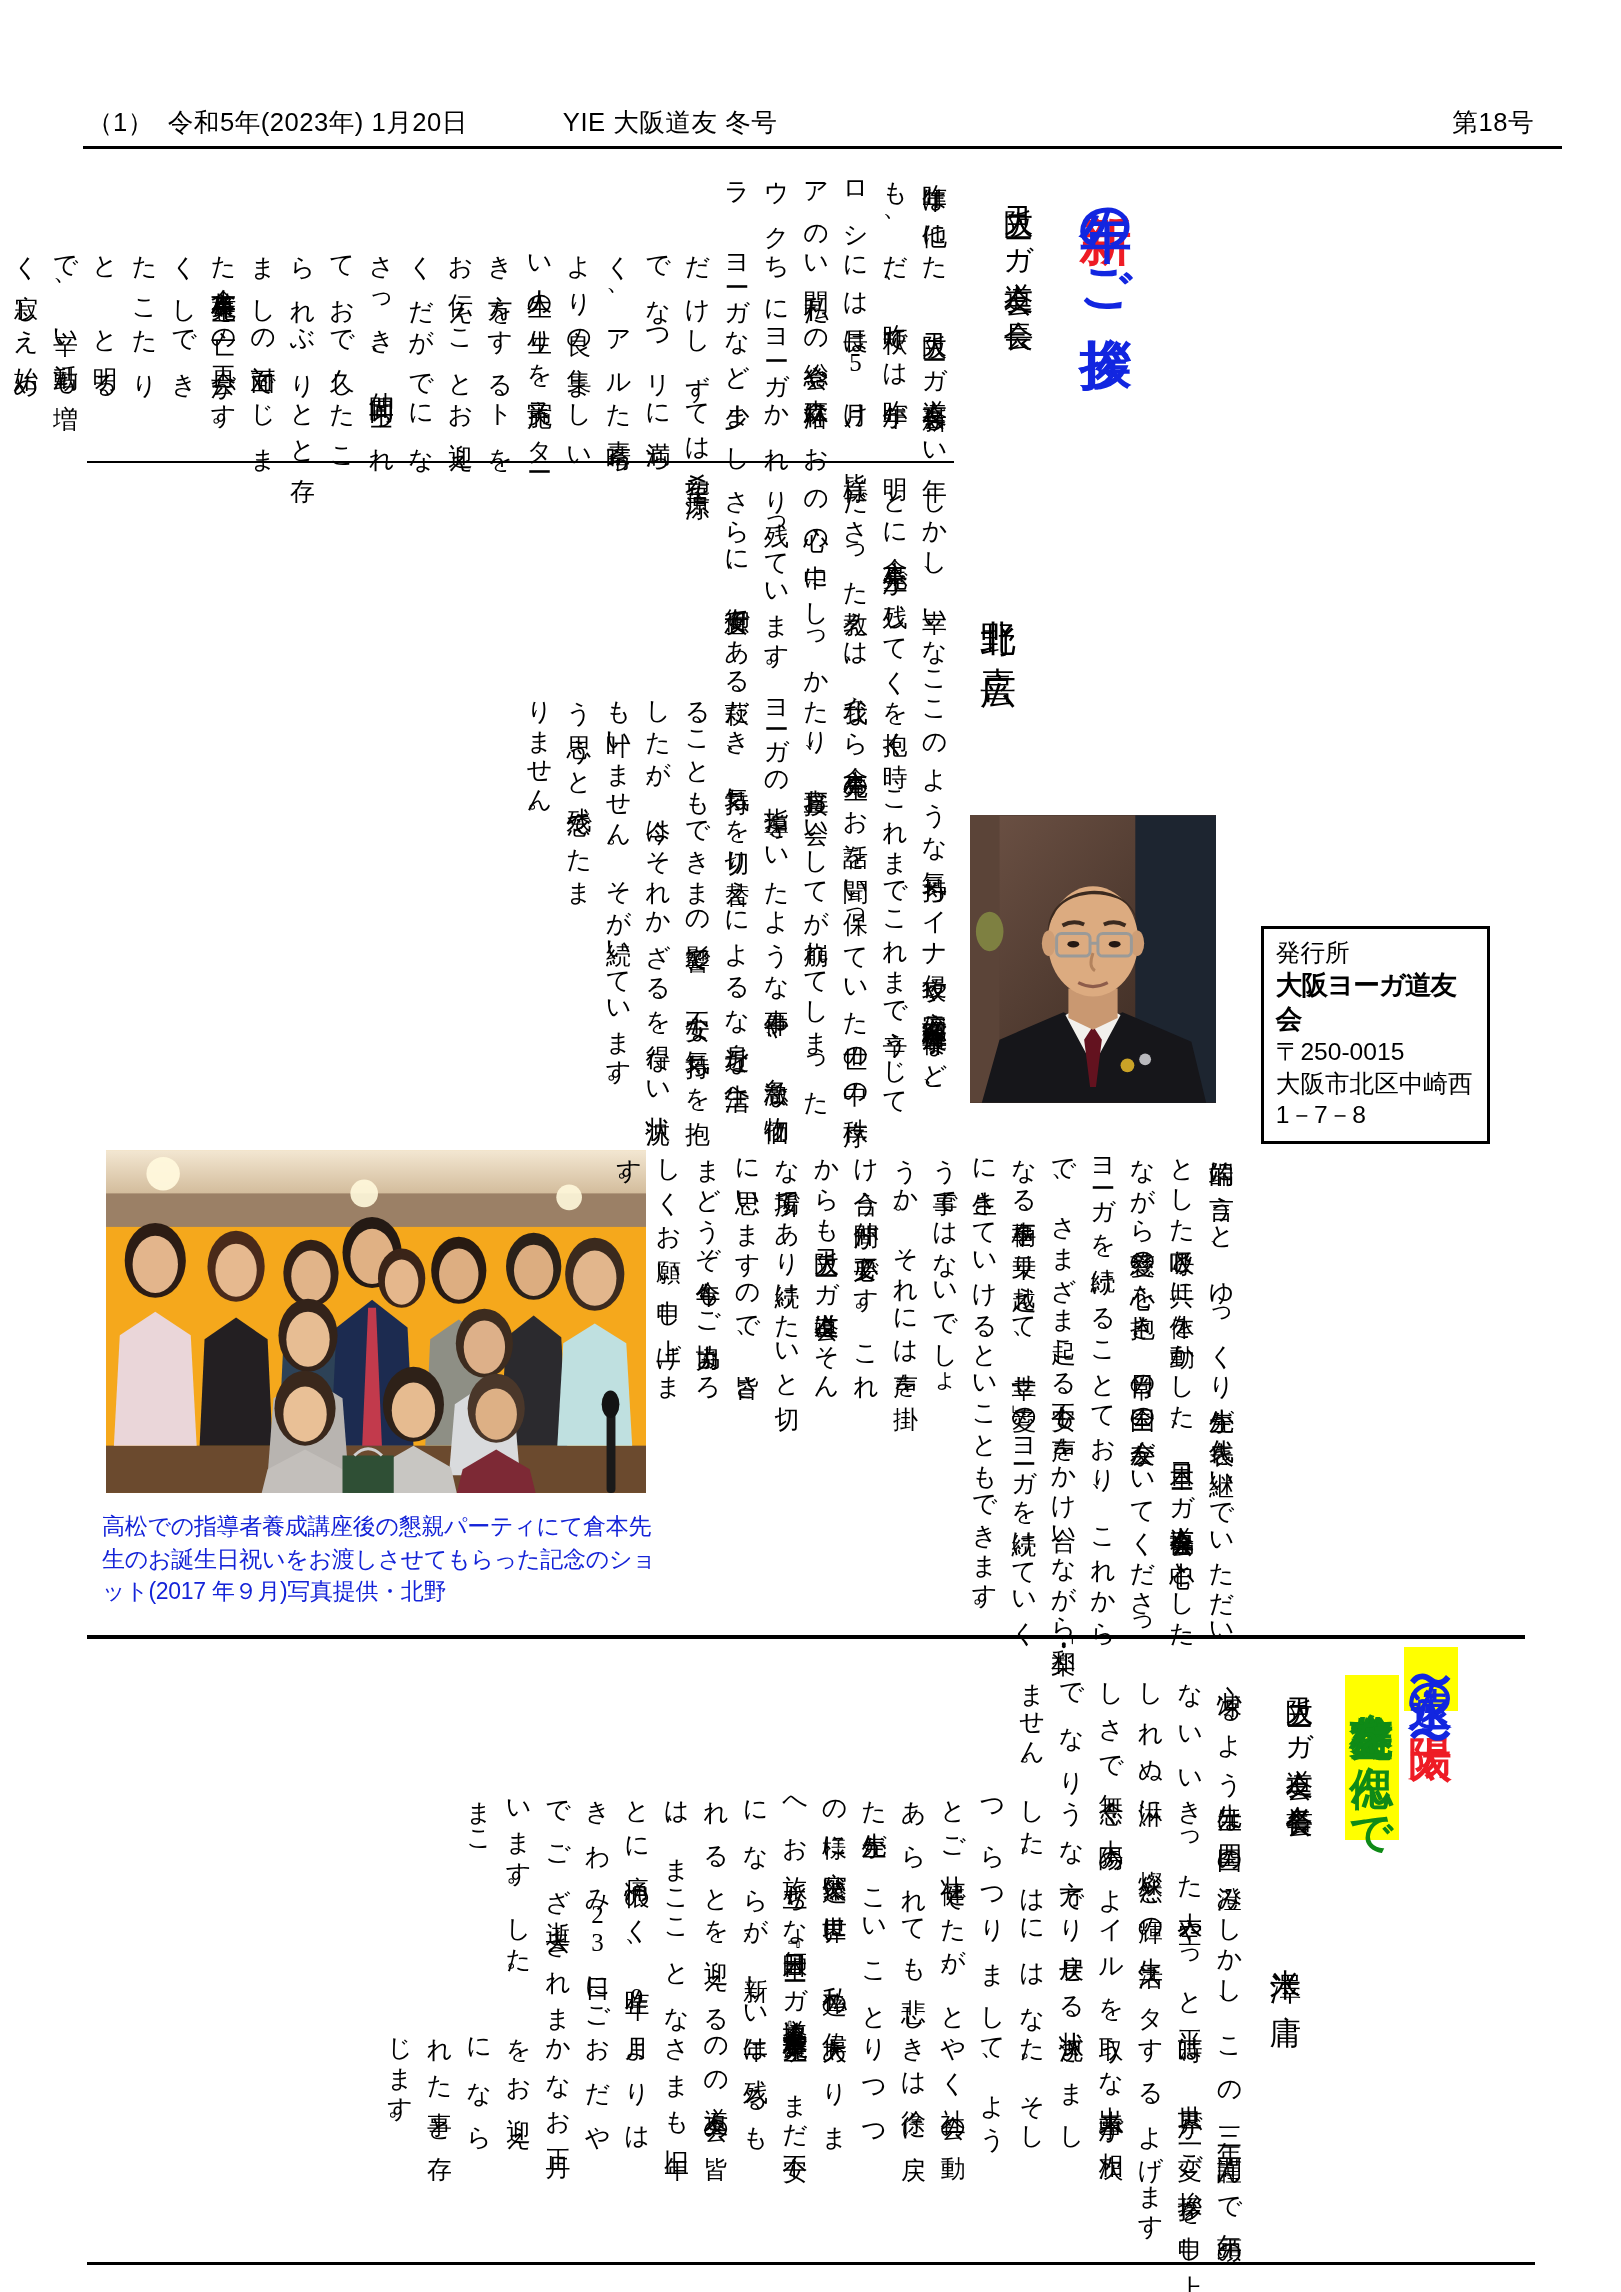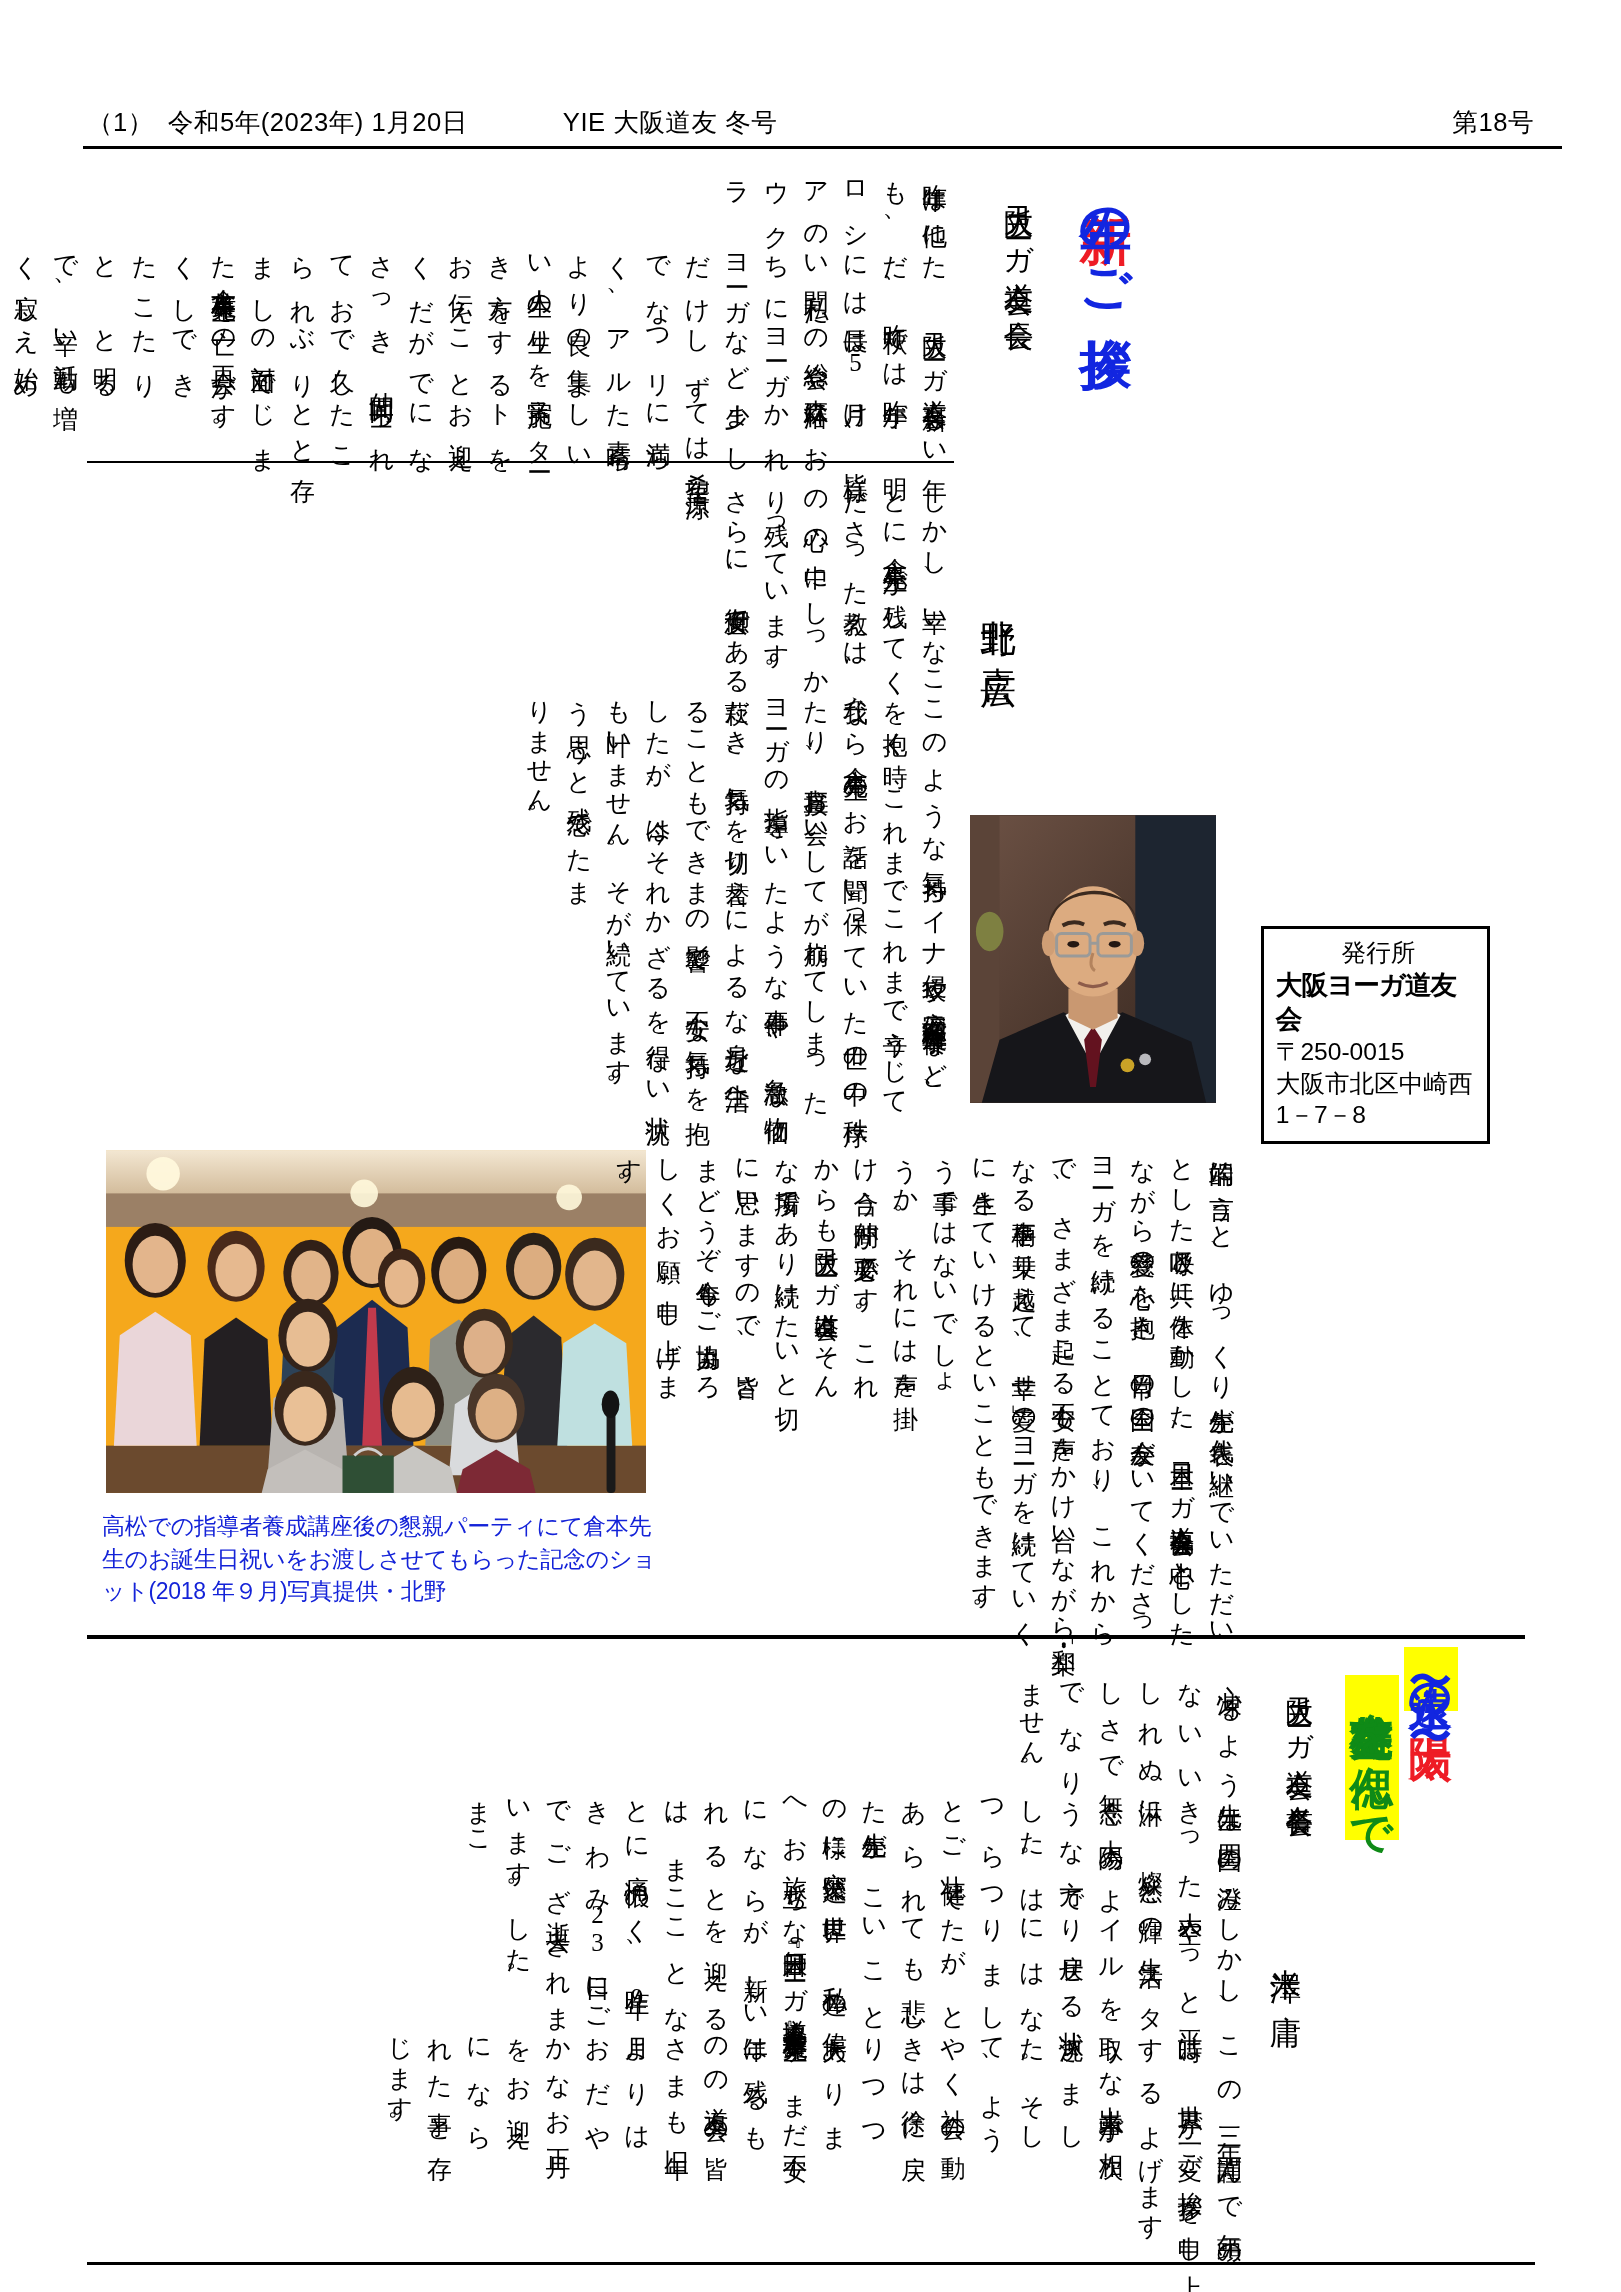--- a/index.html
+++ b/index.html
@@ -107,21 +107,21 @@
     left: 1261px;
     top: 926px;
     width: 229px;
     border: 3px solid #000;
     box-sizing: border-box;
     padding: 7.9px 5.9px 9.9px 11.8px;
     font-family: "Liberation Sans", "DejaVu Sans", sans-serif;
     font-size: 24.6px;
     line-height: 1.28;
   }
-  .pub-box .pb-title { text-align: center; font-size: 24.6px; }
+  .pub-box .pb-title { text-align: left; font-size: 24.6px; }
   .pub-box .pb-org { font-weight: bold; font-size: 26.6px; letter-spacing: -1px; }
 
   
   .vcols {
     position: absolute;
     display: flex;
     flex-direction: row-reverse;
     writing-mode: vertical-rl;
     text-orientation: upright;
   }
@@ -438,21 +438,21 @@
 
         <rect x="240" y="310" width="52" height="38" fill="#2f4f35"></rect>
         <path d="M252 310 q14 -14 28 0" stroke="#cfcfcf" stroke-width="3" fill="none"></path>
 
         <rect x="508" y="258" width="9" height="90" rx="4" fill="#1a1a1a"></rect>
         <ellipse cx="512" cy="258" rx="9" ry="14" fill="#131313"></ellipse>
       </g>
     </svg>
   </div>
 
-  <div class="photo-caption">高松での指導者養成講座後の懇親パーティにて倉本先生のお誕生日祝いをお渡しさせてもらった記念のショット(2018 年９月)写真提供・北野</div>
+  <div class="photo-caption">高松での指導者養成講座後の懇親パーティにて倉本先生のお誕生日祝いをお渡しさせてもらった記念のショット(2017 年９月)写真提供・北野</div>
 
   <div class="vcols" style="left:630px; top:1141px; width:611px; height:493px;">
     <div class="vcol" style="height:493px; width:33px">先生が代表を継いでいただいた、日本ヨーガ道友会協会を中心とした全国の会友がいてくださっており、これからも声をかけ合いながら「和・楽・愛」のヨーガを続けていくこともできます。</div>
     <div class="vcol" style="height:493px; width:33px">端的に言うと、ゆっくりとした呼吸と共に体を動かしながら慈愛の心を抱き、日常のヨーガを続けることで、さまざま起こる不安なる事柄を乗り越えて、幸せに生きていけるという事ではないでしょうか。それには声を掛け合う仲間が必要です。これからも大阪ヨーガ道友会はそんな場所であり続けたいと切に思いますので、皆さまどうぞ今年もご協力よろしくお願い申し上げます。</div>
   </div>
 
   <div class="rule" style="left:1249px; top:1635px; width:276px; height:3.9px;"></div>
   <div class="rule" style="left:87px; top:1635px; width:1162px; height:3.9px;"></div>
 
   <div class="art2-hl-a">

